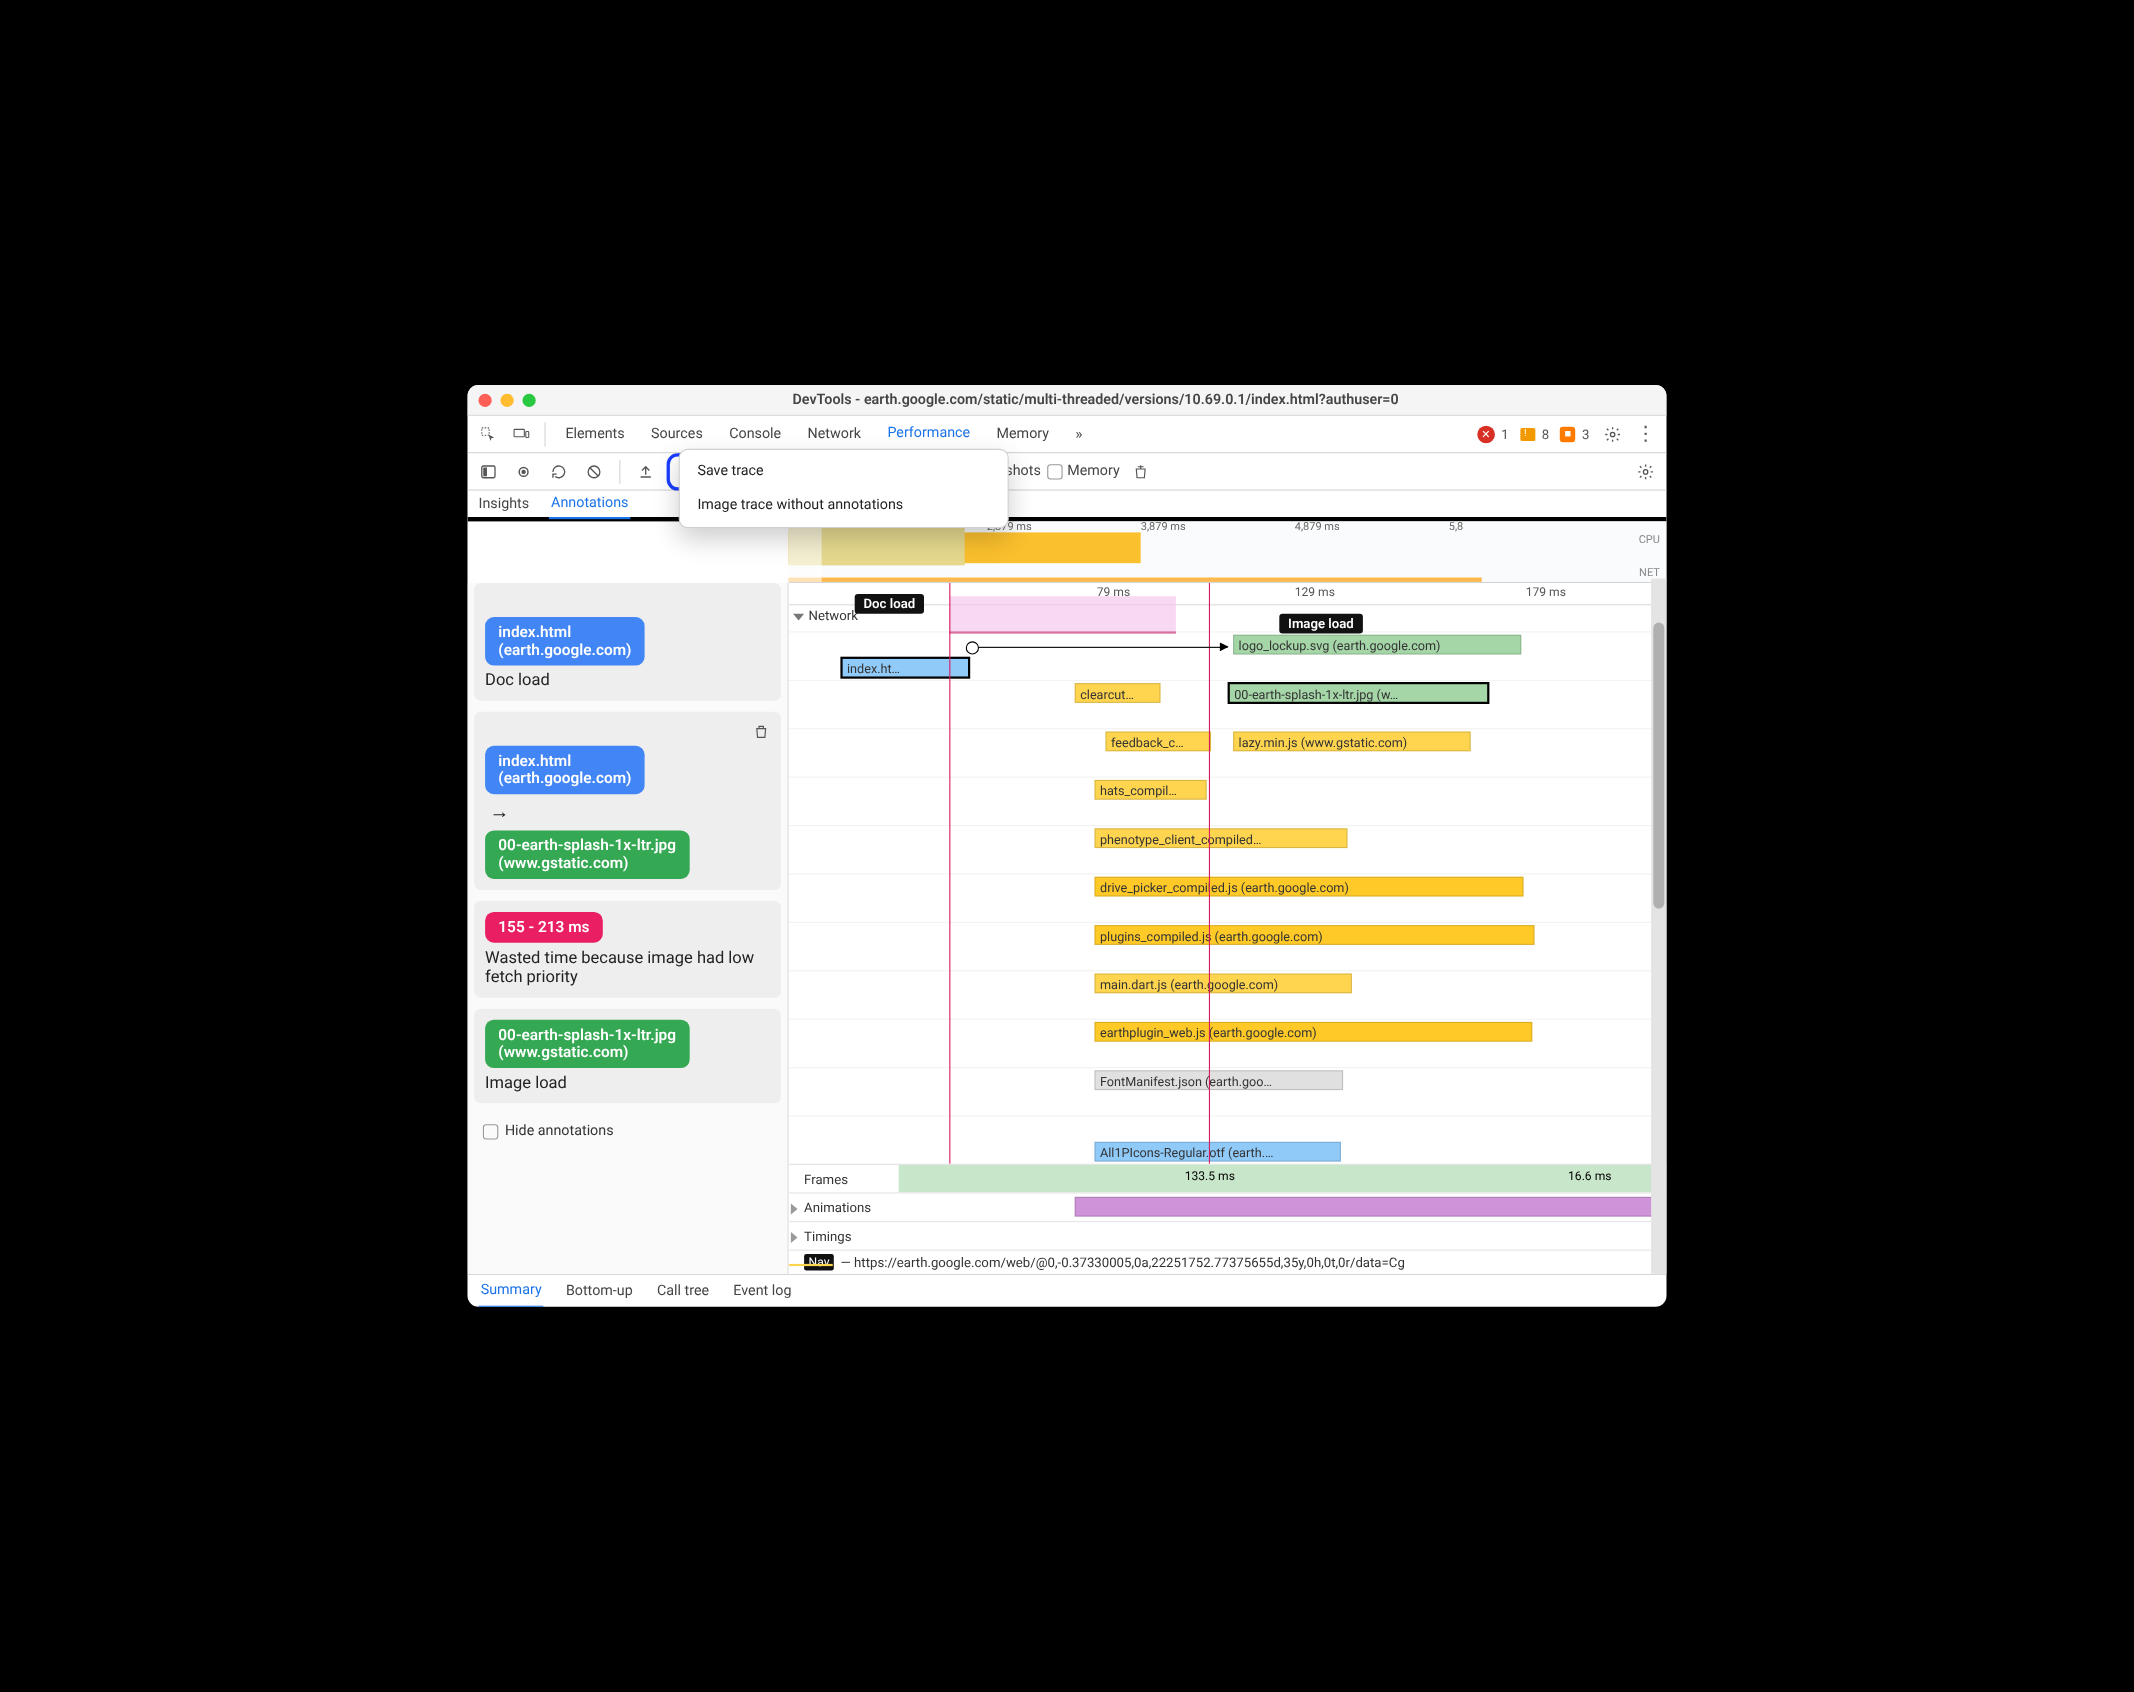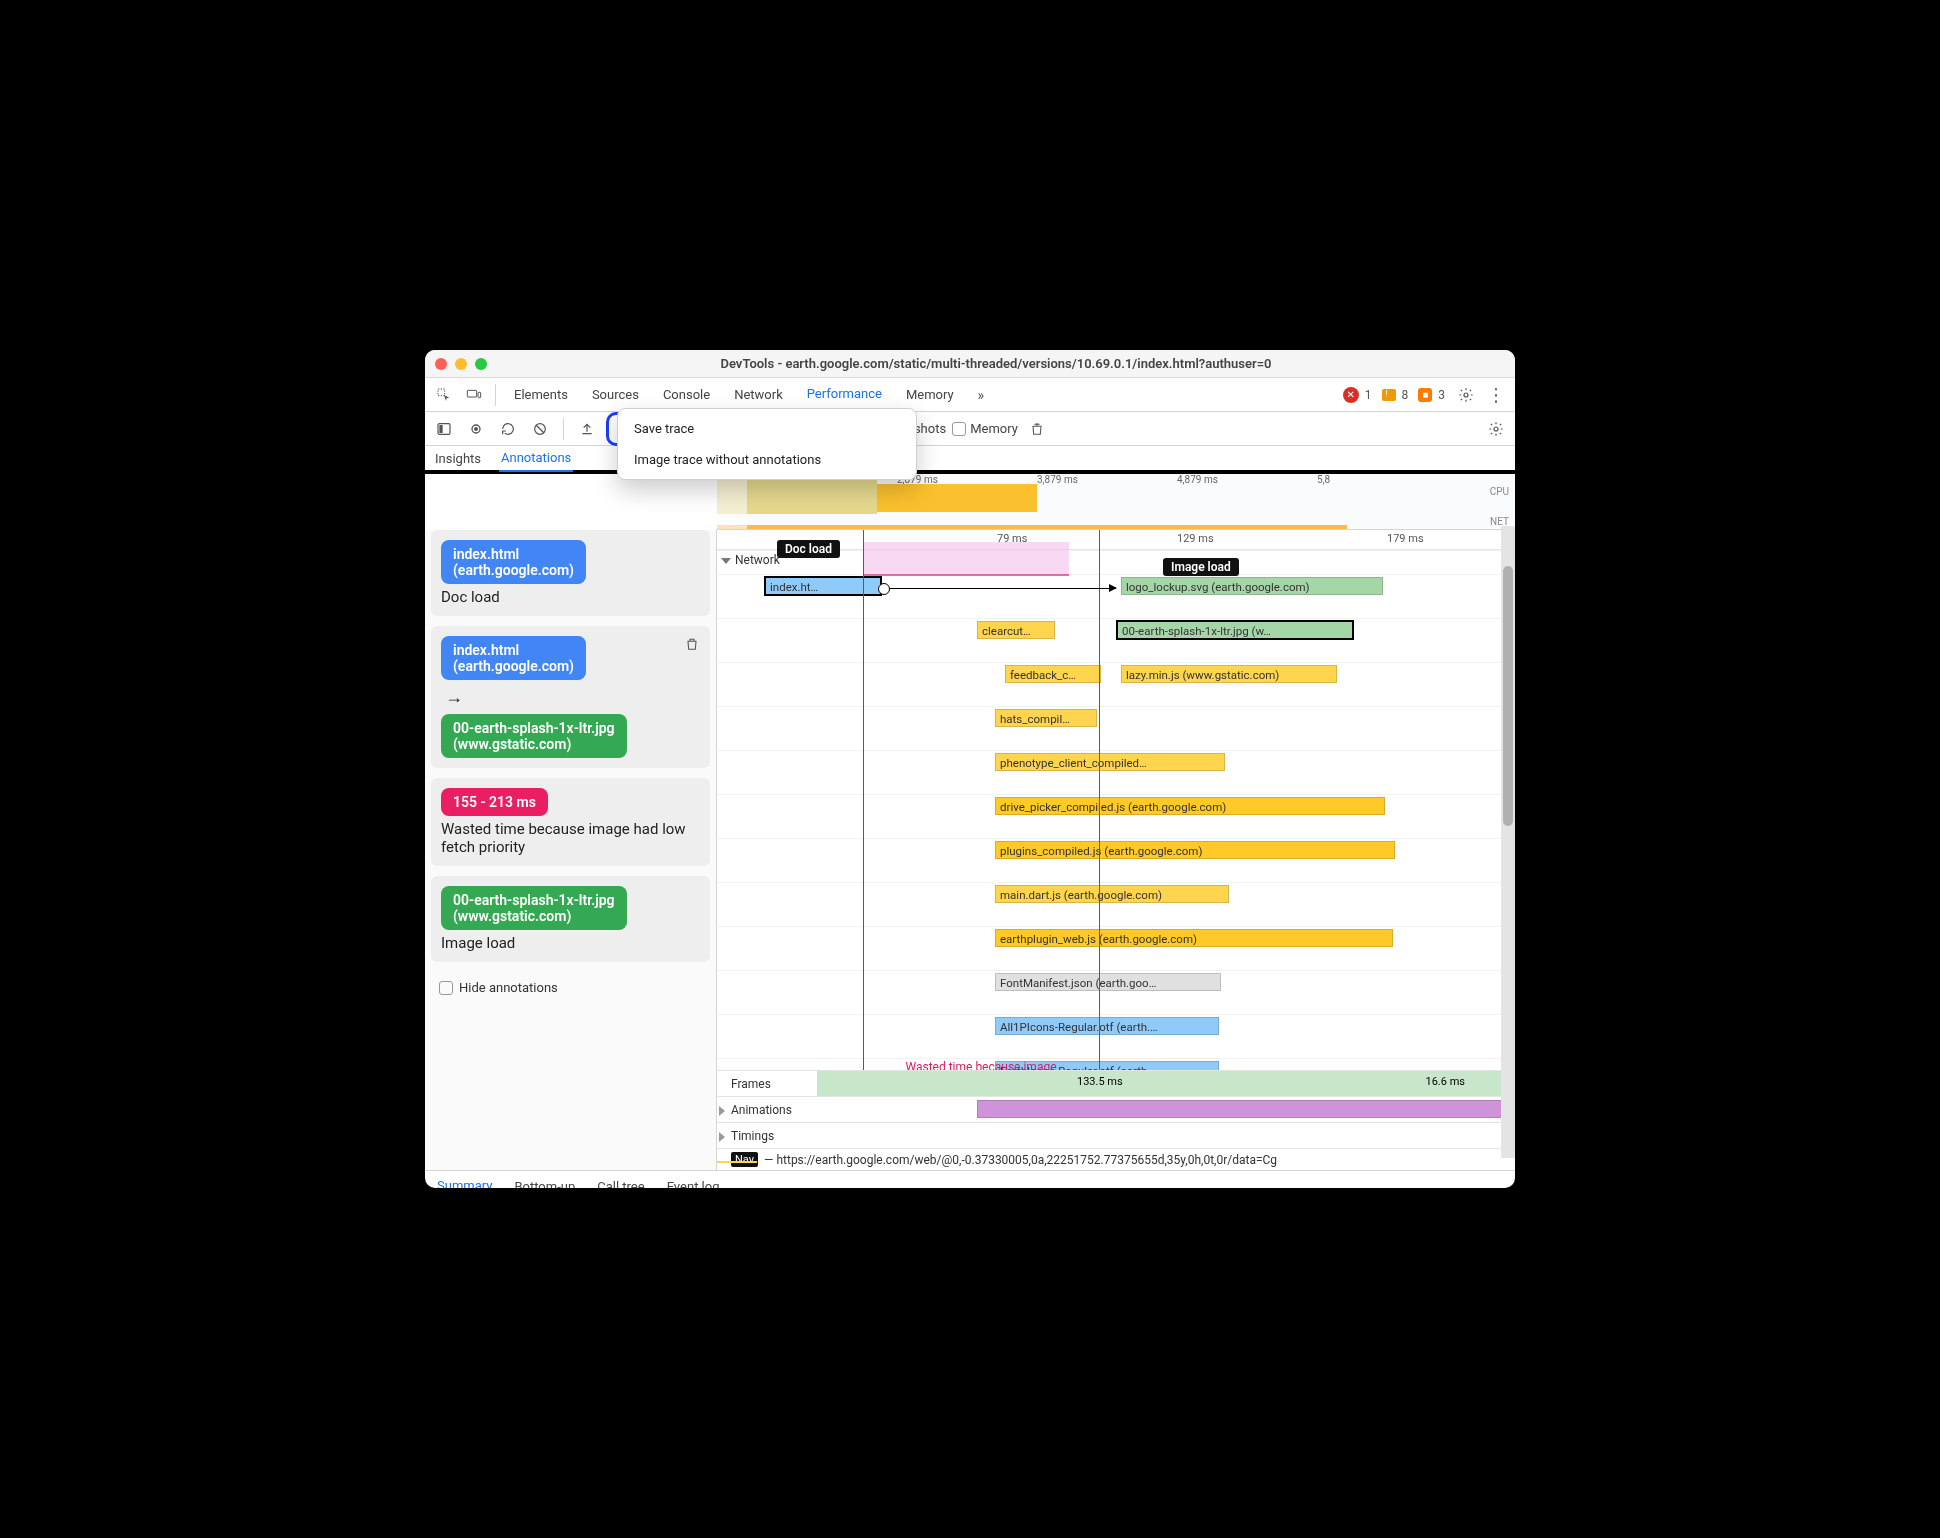--- a/index.html
+++ b/index.html
@@ -154,43 +154,43 @@
     font-size: 11.5px;
     color: #333;
     line-height: 18px;
     padding: 0 4px;
     white-space: nowrap;
     overflow: hidden;
     text-overflow: ellipsis;
     border: 1px solid rgba(0,0,0,0.15);
   }
   .yellow { background: #ffd54f; } .yellow2 { background: #ffca28; }
-  .blue { background: #90caf9; }
+  .blue { background: #90caf9; margin-top: 21px; }
   .grey { background: #e0e0e0; } .green2 { background: #a5d6a7; }
   .purple { background: #ce93d8; }
   .frames-bg { background: #c8e6c9; }
   .highlight-bar { outline: 2px solid #000; outline-offset: -1px; }
   .arrow-conn { position: absolute; height: 1px; background: #000; z-index: 4; }
   .arrow-conn::after { content: ''; position: absolute; right: -1px; top: -4px; border-top: 4px solid transparent; border-bottom: 4px solid transparent; border-left: 8px solid #000; }
   .arrow-conn::before { content: ''; position: absolute; left: -6px; top: -5px; width: 10px; height: 10px; border: 1.5px solid #000; border-radius: 50%; background: #fff; }
   
   .bottomtracks { position: absolute; left: 0; right: 0; bottom: 0; background: #fff; z-index: 4; }
   .bt-row { height: 26px; border-top: 1px solid #e4e4e4; position: relative; display: flex; align-items: center; }
   .bt-label { width: 100px; padding-left: 14px; font-size: 12px; color: #333; position: relative; }
   .bt-tri { position: absolute; left: 2px; top: 9px; width: 0; height: 0; border-top: 5px solid transparent; border-bottom: 5px solid transparent; border-left: 6px solid #999; }
   .bt-content { flex: 1; position: relative; height: 100%; }
   .navchip { background: #111; color: #fff; font-size: 11px; padding: 1px 4px; border-radius: 2px; margin-left: 14px; }
   .navtext { font-size: 12px; color: #333; padding-left: 6px; white-space: nowrap; overflow: hidden; text-overflow: ellipsis; }
   .navline { position: absolute; left: 0; top: 12px; height: 2px; background: #ffd54f; width: 40px; }
   
   .bottom-tabs {
-    height: 18px;
+    height: 30px;
     border-top: 1px solid #d4d4d4;
     display: flex;
-    align-items: flex-start;
+    align-items: center;
     padding: 0 10px;
     gap: 18px;
   }
   .btab { color: #444; height: 30px; display: flex; align-items: center; padding: 0 2px; }
   .btab.active { color: #1a73e8; border-bottom: 2px solid #1a73e8; }
   
   .dropdown {
     position: absolute;
     top: 58px;
     left: 192px;

